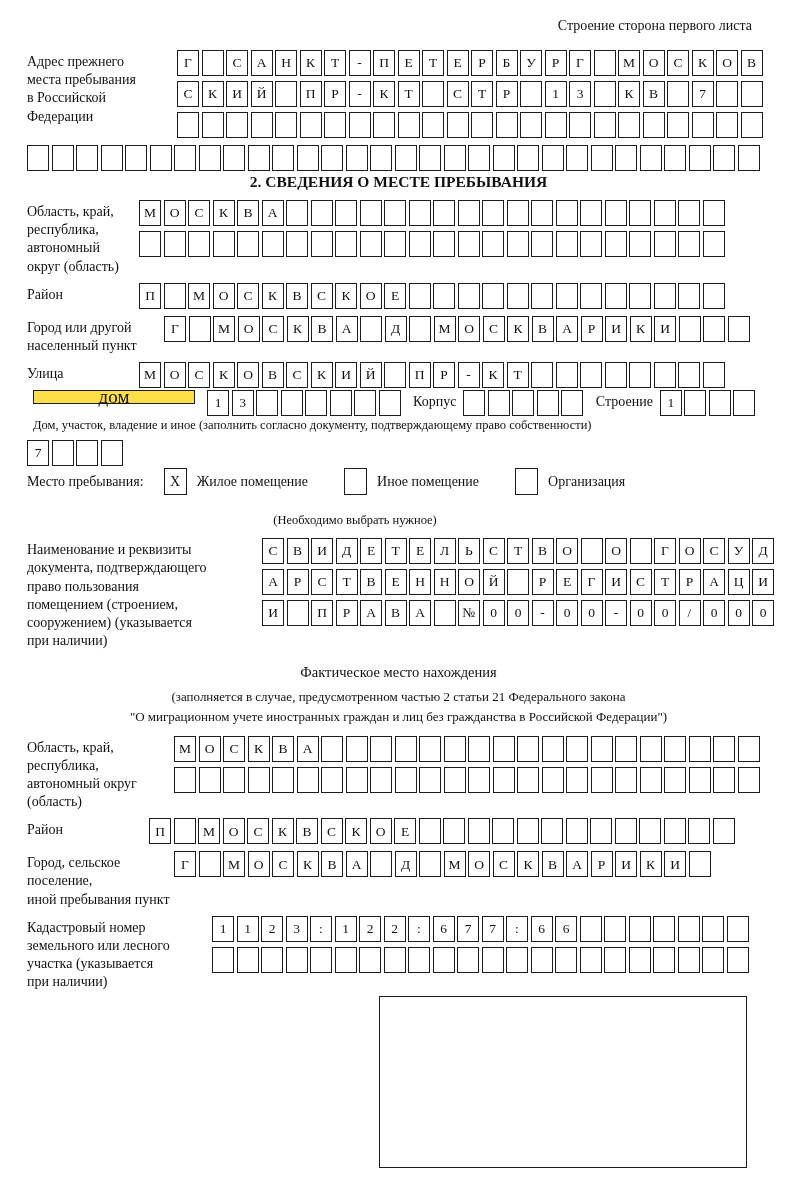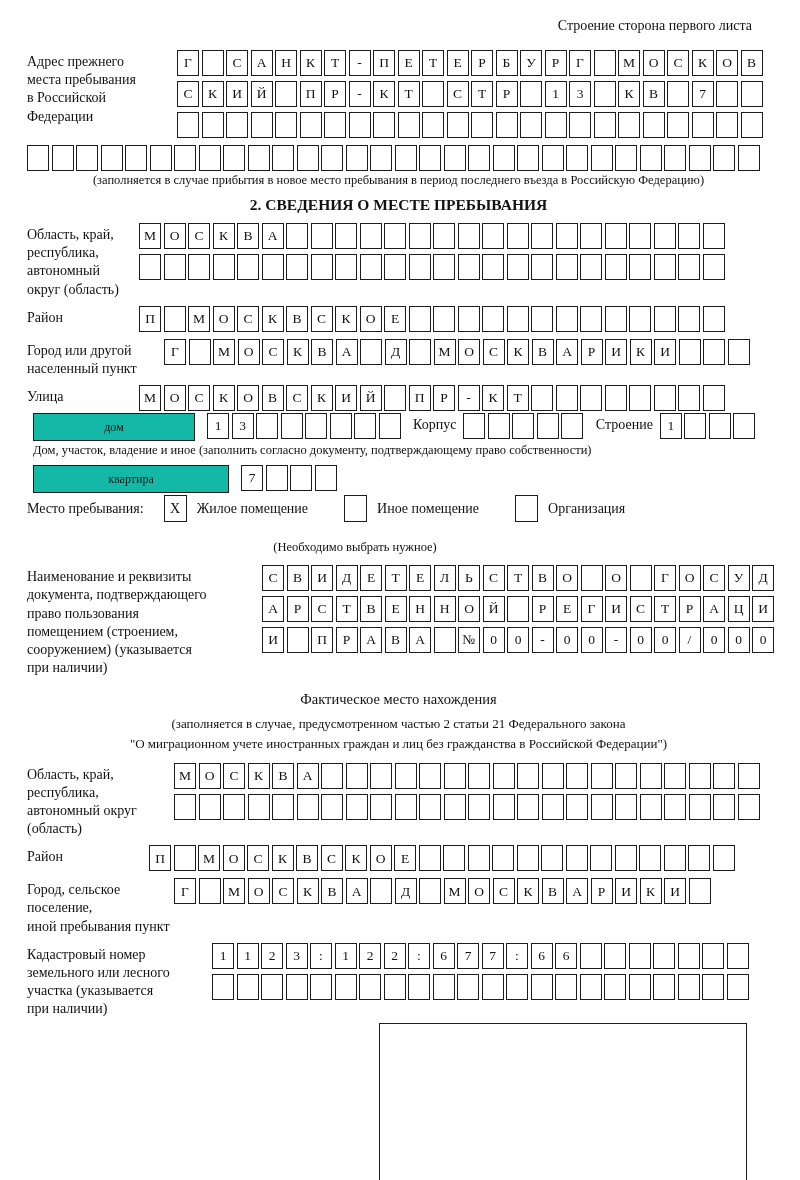--- a/index.html
+++ b/index.html
@@ -20,22 +20,22 @@
     border:1.6px solid #1c1c1c;display:flex;align-items:center;justify-content:center;
     font-size:13.5px;line-height:1;background:#fff;flex-shrink:0;
   }
   .w150{width:150px;} .w112{width:112px;} .w137{width:137px;}
   .w147{width:147px;} .w122{width:122px;} .w185{width:185px;} .w222{width:222px;}
   .full-row{margin:0 0 2px 0;}
   .caption-center{font-size:12.5px;text-align:center;margin-bottom:8px;white-space:pre-line;}
   .h-main{font-size:15.5px;font-weight:bold;text-align:center;margin:2px 0 9px 0;}
   .h-sub{font-size:14.5px;font-weight:normal;text-align:center;margin:14px 0 6px 0;}
   .named-box{
-    box-sizing:border-box;border:1.6px solid #1c1c1c;height:28px;
-    display:flex;align-items:center;justify-content:center;font-size:12px;background:#14b8a6;flex-shrink:0;
+    box-sizing:border-box;border:1.6px solid #1c1c1c;height:14px;
+    display:flex;align-items:center;justify-content:center;font-size:19px;background:#fde047;flex-shrink:0;
   }
   .dom-box{width:162px;margin-left:6px;margin-right:12px;}
   .kv-box{width:196px;margin-left:6px;margin-right:12px;}
   .inline-lbl{font-size:14px;padding:4px 7px 0 10px;flex-shrink:0;}
   .caption-left{font-size:12.5px;margin:0 0 7px 6px;}
   .mesto-row{display:flex;align-items:center;margin-bottom:18px;font-size:14px;}
   .mesto-lbl{margin-right:10px;}
   .checkbox{
     box-sizing:border-box;width:23px;height:27px;border:1.6px solid #1c1c1c;
     display:flex;align-items:center;justify-content:center;font-size:14px;margin:0 10px;flex-shrink:0;background:#fff;
@@ -168,21 +168,20 @@
       <div class="cell"></div>
       <div class="cell"></div>
       <div class="cell"></div>
       <div class="cell"></div>
       <div class="cell"></div>
       <div class="cell"></div>
       <div class="cell"></div>
       <div class="cell"></div>
       <div class="cell"></div>
     </div>
-  <div class="caption-center">(заполняется в случае прибытия в новое место пребывания в период последнего въезда в Российскую Федерацию)</div>
 
   <div class="h-main">2. СВЕДЕНИЯ О МЕСТЕ ПРЕБЫВАНИЯ</div>
 
   <div class="row">
     <div class="lbl w112">Область, край,
 республика,
 автономный
 округ (область)</div>
     <div class="stack">
       <div class="grid">
@@ -355,21 +354,20 @@
     <div class="grid">
         <div class="cell">1</div>
         <div class="cell"></div>
         <div class="cell"></div>
         <div class="cell"></div>
       </div>
   </div>
   <div class="caption-left">Дом, участок, владение и иное (заполнить согласно документу, подтверждающему право собственности)</div>
 
   <div class="row mb2">
-    <div class="named-box kv-box">квартира</div>
     <div class="grid">
         <div class="cell">7</div>
         <div class="cell"></div>
         <div class="cell"></div>
         <div class="cell"></div>
       </div>
   </div>
 
   <div class="mesto-row">
     <span class="mesto-lbl">Место пребывания:</span>

